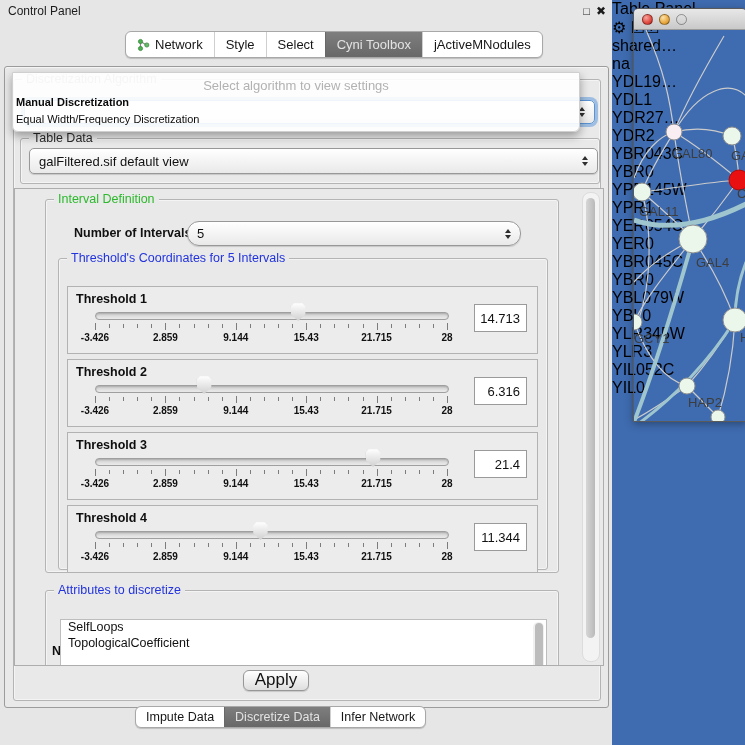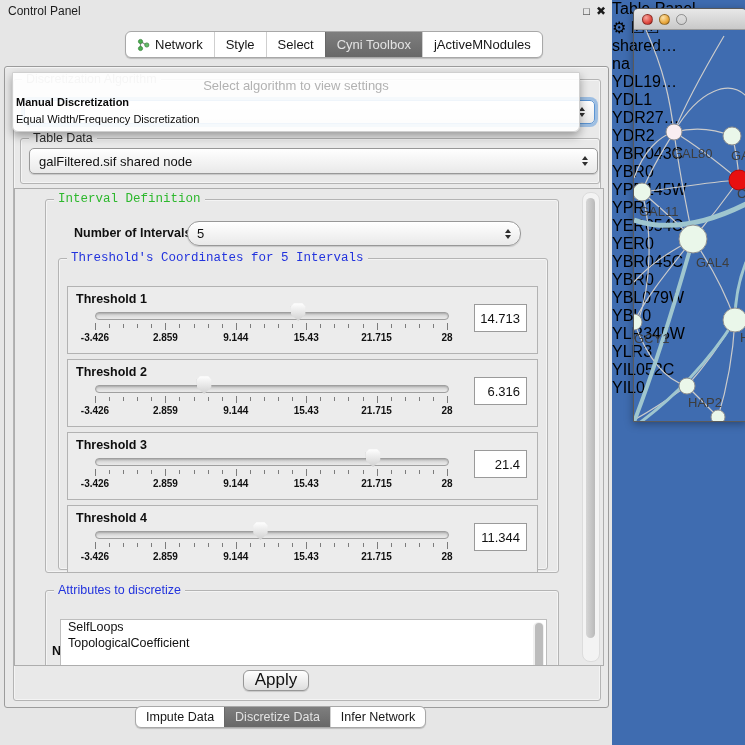--- a/index.html
+++ b/index.html
@@ -51,21 +51,21 @@
   .popt{position:absolute;left:3px;font-size:11px;color:#0a0a0a;white-space:nowrap;}
   .popt.bold{font-weight:bold;}
   
   #scrollarea{position:absolute;left:14px;top:188px;width:588px;height:476px;border:1px solid #adadad;
               background:#e9e9e9;overflow:hidden;}
   .vscroll{position:absolute;right:3px;top:3px;width:16px;height:468px;background:#f3f3f3;
            border:1px solid #dcdcdc;border-radius:8px;}
   .vscroll .thumb{position:absolute;left:2.5px;top:5px;width:9px;height:440px;border-radius:5px;
            background:linear-gradient(90deg,#d6d6d6,#b9b9b9);}
   #grp-interval{left:30px;top:10px;width:512px;height:372px;}
-  #grp-interval .gtitle{background:#e9e9e9;font-family:Liberation Mono, monospace;}
+  #grp-interval .gtitle{background:#e9e9e9;}
   #num-int-label{position:absolute;left:28px;top:26px;font-size:12.5px;font-weight:bold;color:#111;}
   #spinner{left:141px;top:21px;width:323px;height:23px;border-radius:12px;}
   #grp-thresholds{left:12px;top:58px;width:488px;height:310px;}
   .thr-panel{position:absolute;left:8px;width:469px;height:66px;background:#ececec;border:1px solid #b2b2b2;}
   .thr-label{position:absolute;left:8px;top:5px;font-size:12.5px;font-weight:bold;color:#0e0e0e;}
   .thr-track{position:absolute;left:27px;top:25px;width:352px;height:6px;border:1px solid #9f9f9f;border-radius:4px;
              background:linear-gradient(#cdcdcd,#ececec);box-shadow:inset 0 1px 2px rgba(0,0,0,.18);}
   .thr-thumb{position:absolute;top:16px;width:15px;height:18px;
              background:linear-gradient(#ffffff,#d0d0d0);
              clip-path:polygon(50% 100%, 2% 62%, 2% 20%, 22% 2%, 78% 2%, 98% 20%, 98% 62%);
@@ -167,21 +167,21 @@
     <div class="combo" id="algo-combo">
       <span class="arrows">
         <span class="arr up"></span>
           <span class="arr dn"></span>
       </span>
     </div>
 
     <div class="group" id="grp-tabledata" style="background:#e9e9e9;">
       <span class="gtitle">Table Data</span>
       <div class="combo" id="tabledata-combo">
-        <span>galFiltered.sif shared node</span>
+        <span>galFiltered.sif default view</span>
         <span class="arrows">
           <span class="arr up"></span>
             <span class="arr dn"></span>
         </span>
       </div>
     </div>
 
     <div id="scrollarea">
       <div class="group" id="grp-interval">
         <span class="gtitle green">Interval Definition</span>

